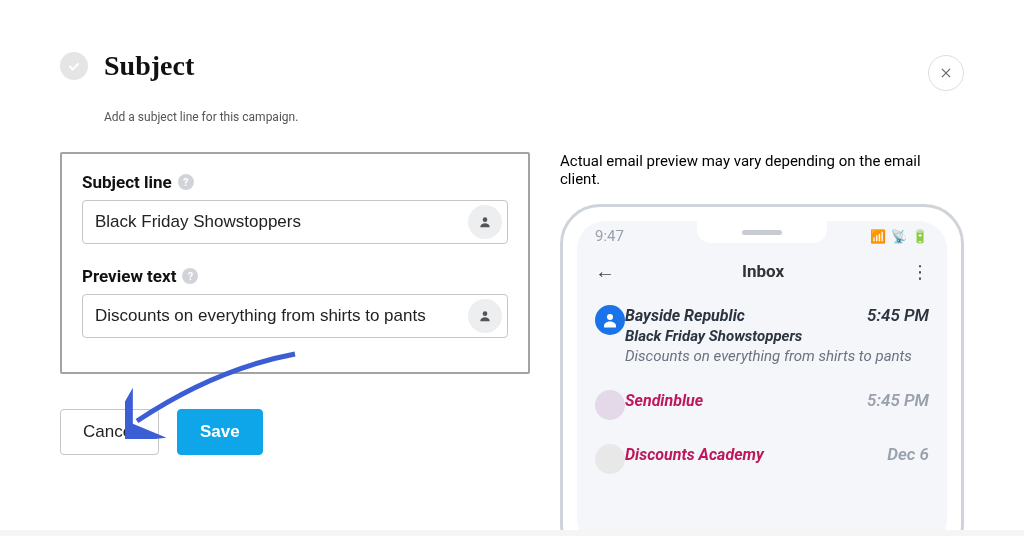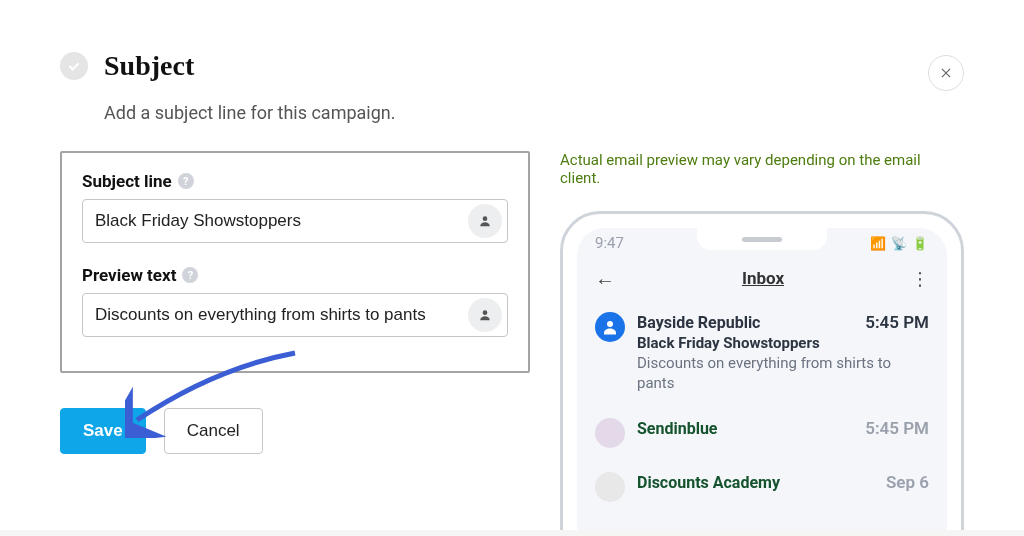--- a/index.html
+++ b/index.html
@@ -17,21 +17,21 @@
     .check-circle {
       width: 28px; height: 28px; border-radius: 50%;
       background: #e5e5e5; display: flex; align-items: center; justify-content: center;
       flex-shrink: 0; margin-top: 2px;
     }
     .check-circle svg { width: 16px; height: 16px; stroke: #fff; stroke-width: 3; fill: none; }
     .header-text h1 {
       font-family: Georgia, "Times New Roman", serif;
       font-size: 28px; font-weight: 700; color: #111;
     }
-    .header-text p { margin-top: 20px; font-size: 18px; color: #555; }
+    .header-text p { margin-top: 28px; font-size: 12px; color: #555; }
     .close-btn {
       position: absolute; top: 55px; right: 60px;
       width: 36px; height: 36px; border-radius: 50%;
       background: #fff; border: 1px solid #ddd;
       display: flex; align-items: center; justify-content: center;
       cursor: pointer;
     }
     .close-btn svg { width: 14px; height: 14px; stroke: #666; stroke-width: 2; }
     .content { display: flex; gap: 30px; margin-top: 28px; }
     .left { flex: 0 0 470px; }
@@ -74,21 +74,21 @@
       cursor: pointer; border: 1px solid transparent;
     }
     .btn-primary { background: #0ea5e9; color: #fff; font-weight: 600; border-color: #0ea5e9; }
     .btn-secondary { background: #fff; color: #222; border-color: #c6c6c6; }
     .arrow {
       position: absolute;
       top: -60px;
       left: 65px;
       pointer-events: none;
     }
-    .preview-note { font-size: 15px; color: #4d7c0f; margin-bottom: 24px; }
+    .preview-note { font-size: 15px; color: #000000; margin-bottom: 16px; }
     .phone {
       border: 3px solid #cfd4db; border-radius: 40px;
       background: #fff; padding: 14px; position: relative;
       height: 360px; overflow: hidden;
     }
     .phone-screen {
       background: #f4f6fa; border-radius: 28px; height: 100%;
       position: relative; overflow: hidden;
     }
     .notch {
@@ -102,34 +102,34 @@
       display: flex; justify-content: space-between; align-items: center;
       padding: 6px 18px 0 18px; font-size: 15px; color: #9aa1ac;
     }
     .status-icons { display: flex; gap: 5px; align-items: center; }
     .status-icons span { font-size: 13px; }
     .inbox-header {
       display: flex; justify-content: space-between; align-items: center;
       padding: 14px 18px 10px 18px;
     }
     .inbox-header .back { font-size: 20px; color: #444; cursor: pointer; }
-    .inbox-header .title { font-size: 17px; font-weight: 700; color: #333; text-decoration: underline; }
+    .inbox-header .title { font-size: 17px; font-weight: 700; color: #333; }
     .inbox-header .menu { color: #444; font-size: 18px; cursor: pointer; }
     .email-list { padding: 0 18px; }
-    .email-item { display: flex; gap: 12px; padding: 12px 0; }
+    .email-item { display: flex; padding: 12px 0; font-style: italic; }
     .avatar { width: 30px; height: 30px; border-radius: 50%; flex-shrink: 0; display: flex; align-items: center; justify-content: center; }
     .avatar-blue { background: #1a73e8; }
     .avatar-blue svg { width: 18px; height: 18px; fill: #fff; }
     .avatar-gray { background: #e3d9e8; }
     .avatar-light { background: #e8e8e8; }
     .email-body { flex: 1; }
     .email-top { display: flex; justify-content: space-between; align-items: baseline; }
     .sender { font-size: 16px; font-weight: 700; }
     .sender.dark { color: #2b3440; }
-    .sender.light { color: #14532d; }
+    .sender.light { color: #be185d; }
     .time { font-size: 17px; font-weight: 600; }
     .time.dark { color: #2b3440; }
     .time.light { color: #9aa1ac; }
     .subject { font-size: 15px; font-weight: 700; color: #2b3440; margin-top: 2px; }
     .preview { font-size: 15px; color: #6b7280; line-height: 1.35; margin-top: 1px; }
     .preview.light { color: #9aa1ac; }
   </style>
 </head>
 <body>
 
@@ -190,22 +190,22 @@
 
       <div class="actions">
         <svg class="arrow" width="180" height="90" viewBox="0 0 180 90">
           <defs>
             <marker id="ah" markerWidth="12" markerHeight="12" refX="3" refY="6" orient="auto">
               <path d="M0,0 L12,6 L0,12 L4,6 Z" fill="#3b5ed4"></path>
             </marker>
           </defs>
           <path d="M170,5 Q90,20 12,72" stroke="#3b5ed4" stroke-width="5" fill="none" marker-end="url(#ah)"></path>
         </svg>
+        <button class="btn btn-secondary">Cancel</button>
         <button class="btn btn-primary">Save</button>
-        <button class="btn btn-secondary">Cancel</button>
       </div>
     </div>
 
     <div class="right">
       <div class="preview-note">Actual email preview may vary depending on the email client.</div>
       <div class="phone">
         <div class="phone-screen">
           <div class="notch">
               <div class="notch-bar"></div>
             </div>
@@ -246,21 +246,21 @@
                   <span class="sender light">Sendinblue</span>
                   <span class="time light">5:45 PM</span>
                 </div>
               </div>
             </div>
             <div class="email-item">
               <div class="avatar avatar-light"></div>
               <div class="email-body">
                 <div class="email-top">
                   <span class="sender light">Discounts Academy</span>
-                  <span class="time light">Sep 6</span>
+                  <span class="time light">Dec 6</span>
                 </div>
               </div>
             </div>
           </div>
         </div>
       </div>
     </div>
   </div>
 </div>
 

